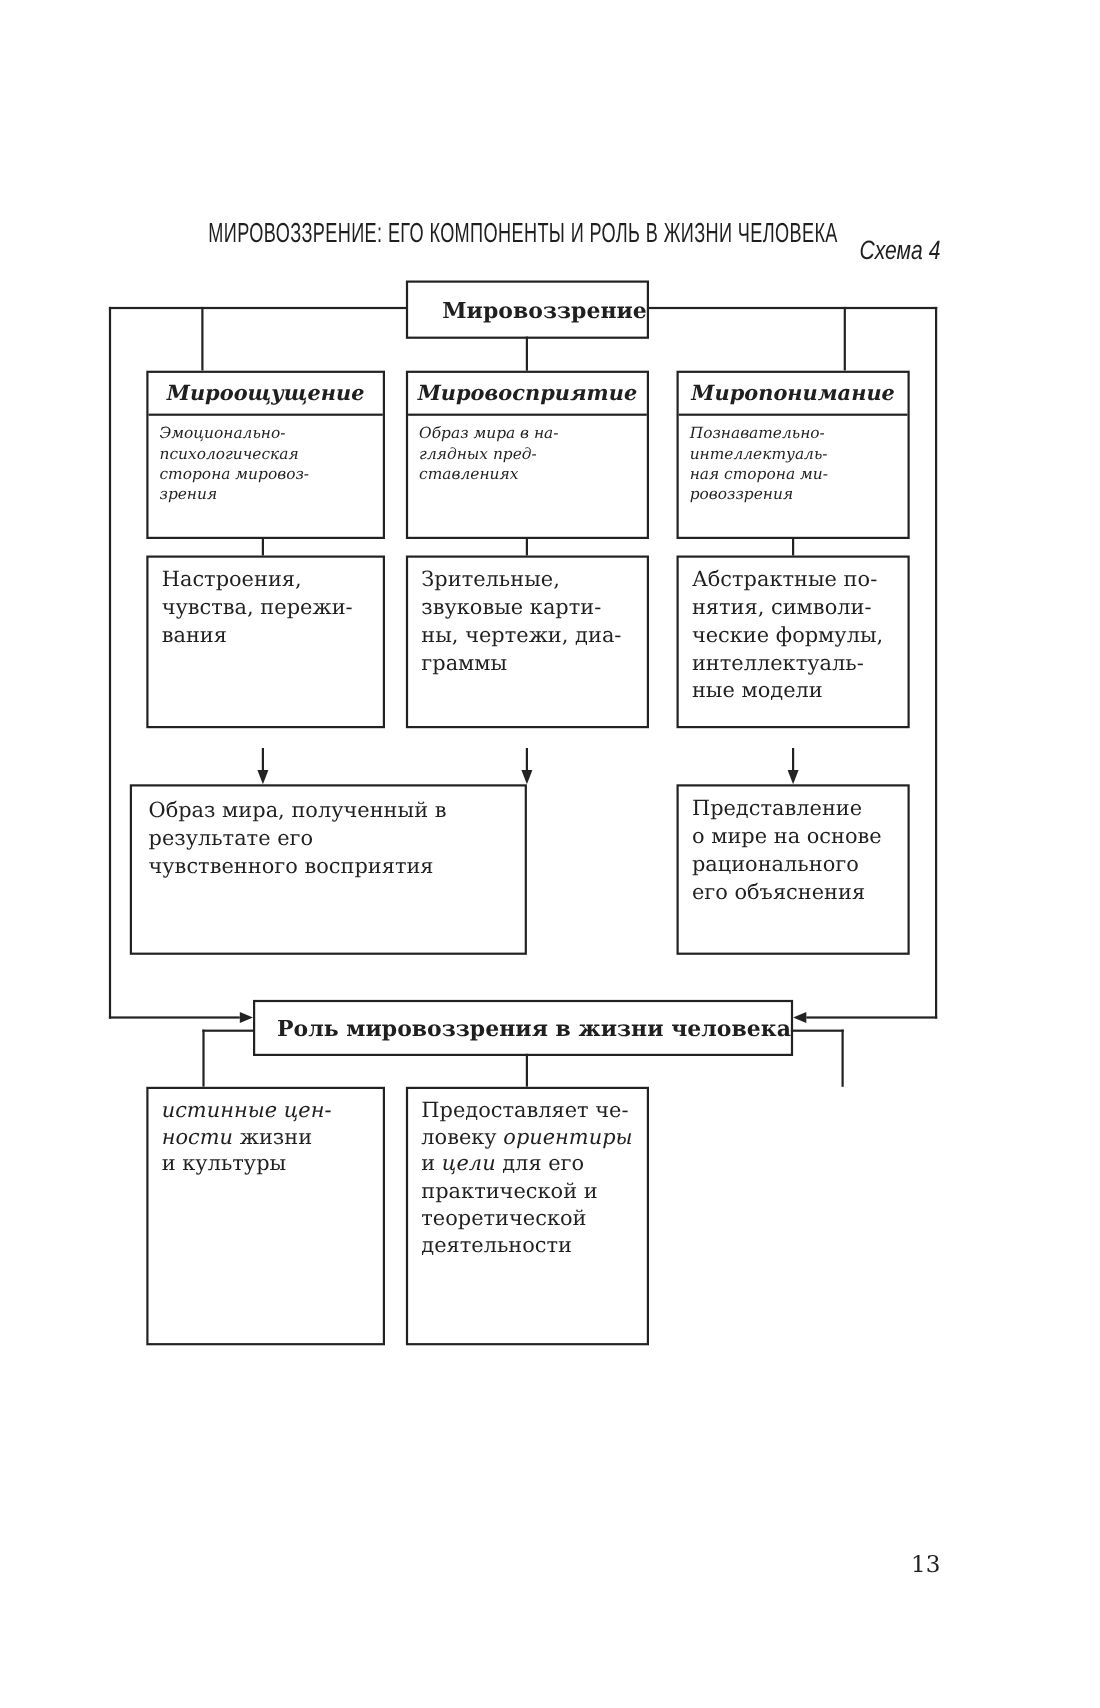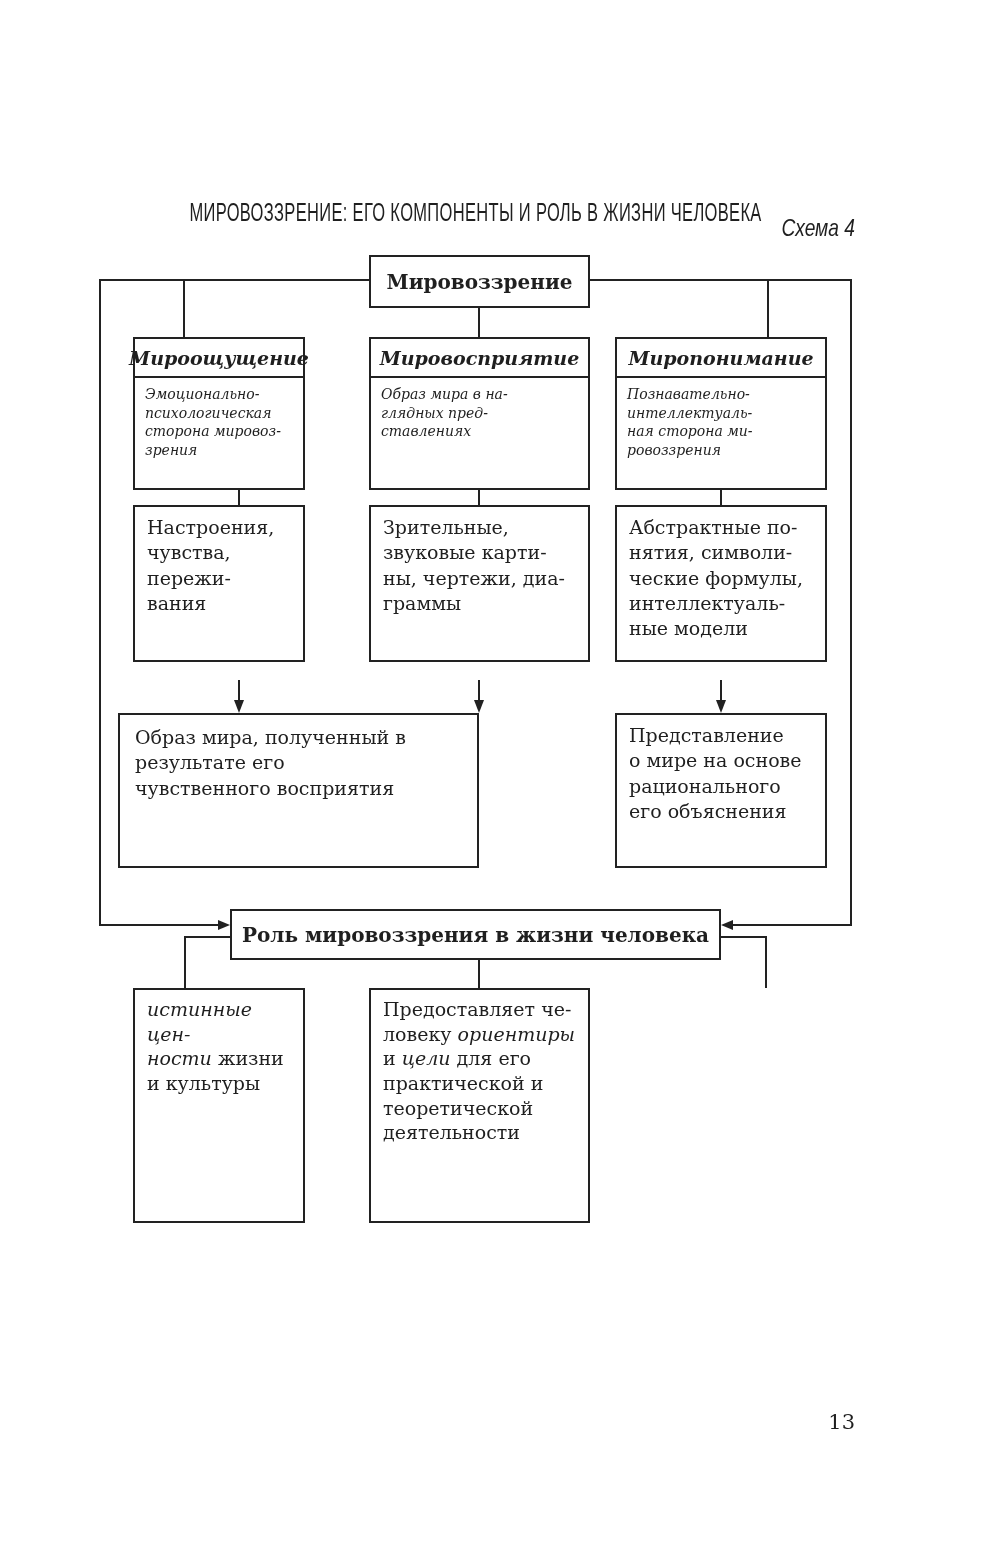--- a/index.html
+++ b/index.html
@@ -46,26 +46,26 @@
   .squeeze-r { display:inline-block; transform:scaleX(0.8); transform-origin:100% 50%; white-space:nowrap; }
 
   .schema-label {
     position:absolute; left:555px; top:166px; width:300px;
     text-align:right; font-size:24px; font-style:italic;margin-top:48px;
   }
   .doc-title {
     position:absolute; left:0px; top:198px; width:952px;
     text-align:center; font-size:25px; letter-spacing:0.5px;
   }
-  .centered { display:flex; align-items:center; justify-content:center; text-align:center; }
+  .centered { display:flex; align-items:center; justify-content:flex-end; text-align:center; }
 
   .root-box   { left:369px; top:255px;  width:221px; height:53px; font-weight:bold; font-size:20px; }
   .role-box   { left:230px; top:909px;  width:491px; height:51px; font-weight:bold; font-size:20px; }
 
-  .col-1 { left:133px; width:172px; }
+  .col-1 { left:133px; width:217px; }
   .col-2 { left:369px; width:221px; }
   .col-3 { left:615px; width:212px; }
 
   .row-head { top:337px; height:153px; }
   .row-mid  { top:505px; height:157px; }
   .row-out  { top:713px; height:155px; }
   .row-fn   { top:988px; height:235px; }
 
   .col-hdr {
     height:37px; border-bottom:2px solid #222222;

